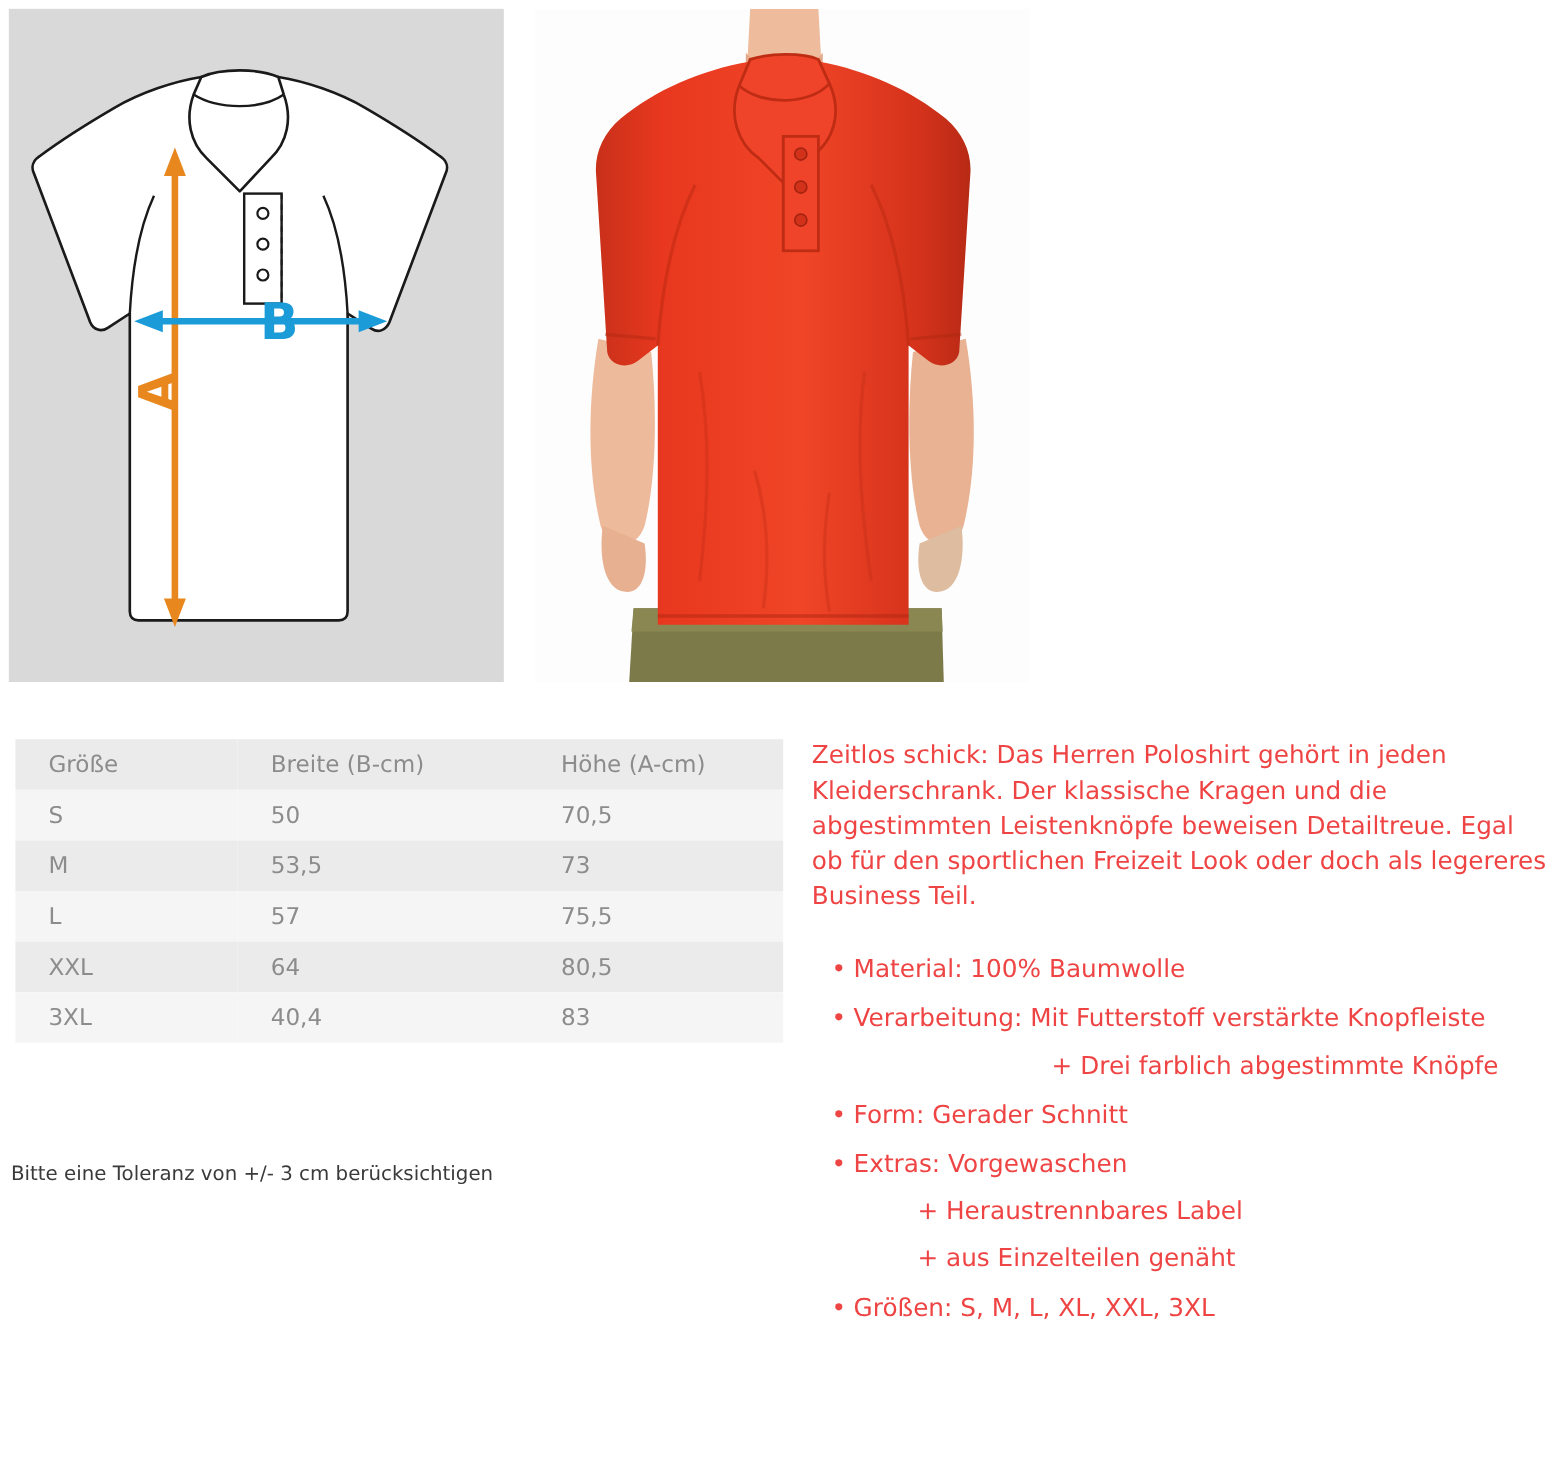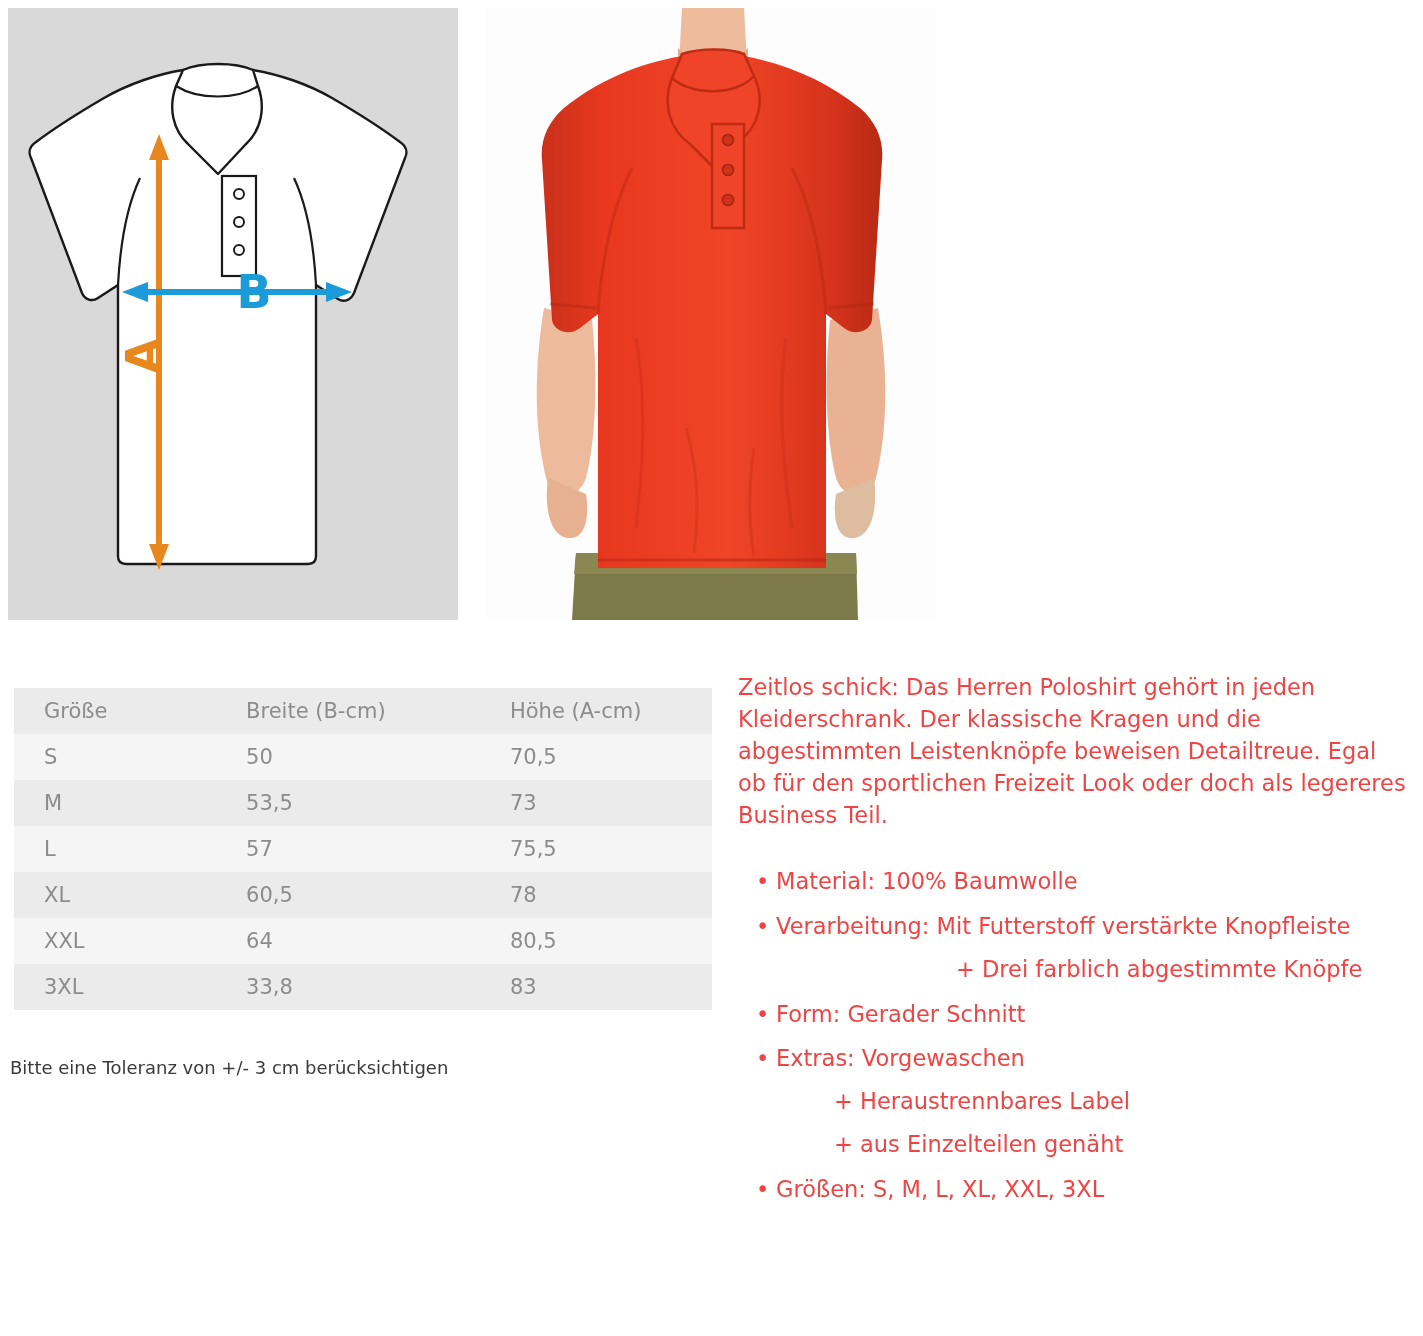--- a/index.html
+++ b/index.html
@@ -42,21 +42,21 @@
     overflow: hidden;
   }
 
   
   .panel-left svg, .panel-right svg { display: block; }
 
   
   .size-table {
     position: absolute;
     left: 14px;
-    top: 688px;
+    top: 672px;
     width: 698px;
     border-collapse: collapse;
     font-size: 21px;
     color: #8c8c8c;
   }
   .size-table th, .size-table td {
     text-align: left;
     padding: 11px 0 11px 30px;
     font-weight: normal;
   }
@@ -238,32 +238,27 @@
       <td>M</td>
       <td>53,5</td>
       <td>73</td>
     </tr>
     <tr>
       <td>L</td>
       <td>57</td>
       <td>75,5</td>
     </tr>
     <tr>
-      <td>XL</td>
-      <td>60,5</td>
-      <td>78</td>
-    </tr>
-    <tr>
       <td>XXL</td>
       <td>64</td>
       <td>80,5</td>
     </tr>
     <tr>
       <td>3XL</td>
-      <td>33,8</td>
+      <td>40,4</td>
       <td>83</td>
     </tr>
   </tbody>
 </table>
 
 <div class="tolerance-note">Bitte eine Toleranz von +/- 3 cm berücksichtigen</div>
 
 <div class="desc-col">
   <p class="desc-intro">Zeitlos schick: Das Herren Poloshirt gehört in jeden Kleiderschrank. Der klassische Kragen und die abgestimmten Leistenknöpfe beweisen Detailtreue. Egal ob für den sportlichen Freizeit Look oder doch als legereres Business Teil.</p>
   <ul class="feature-list">

